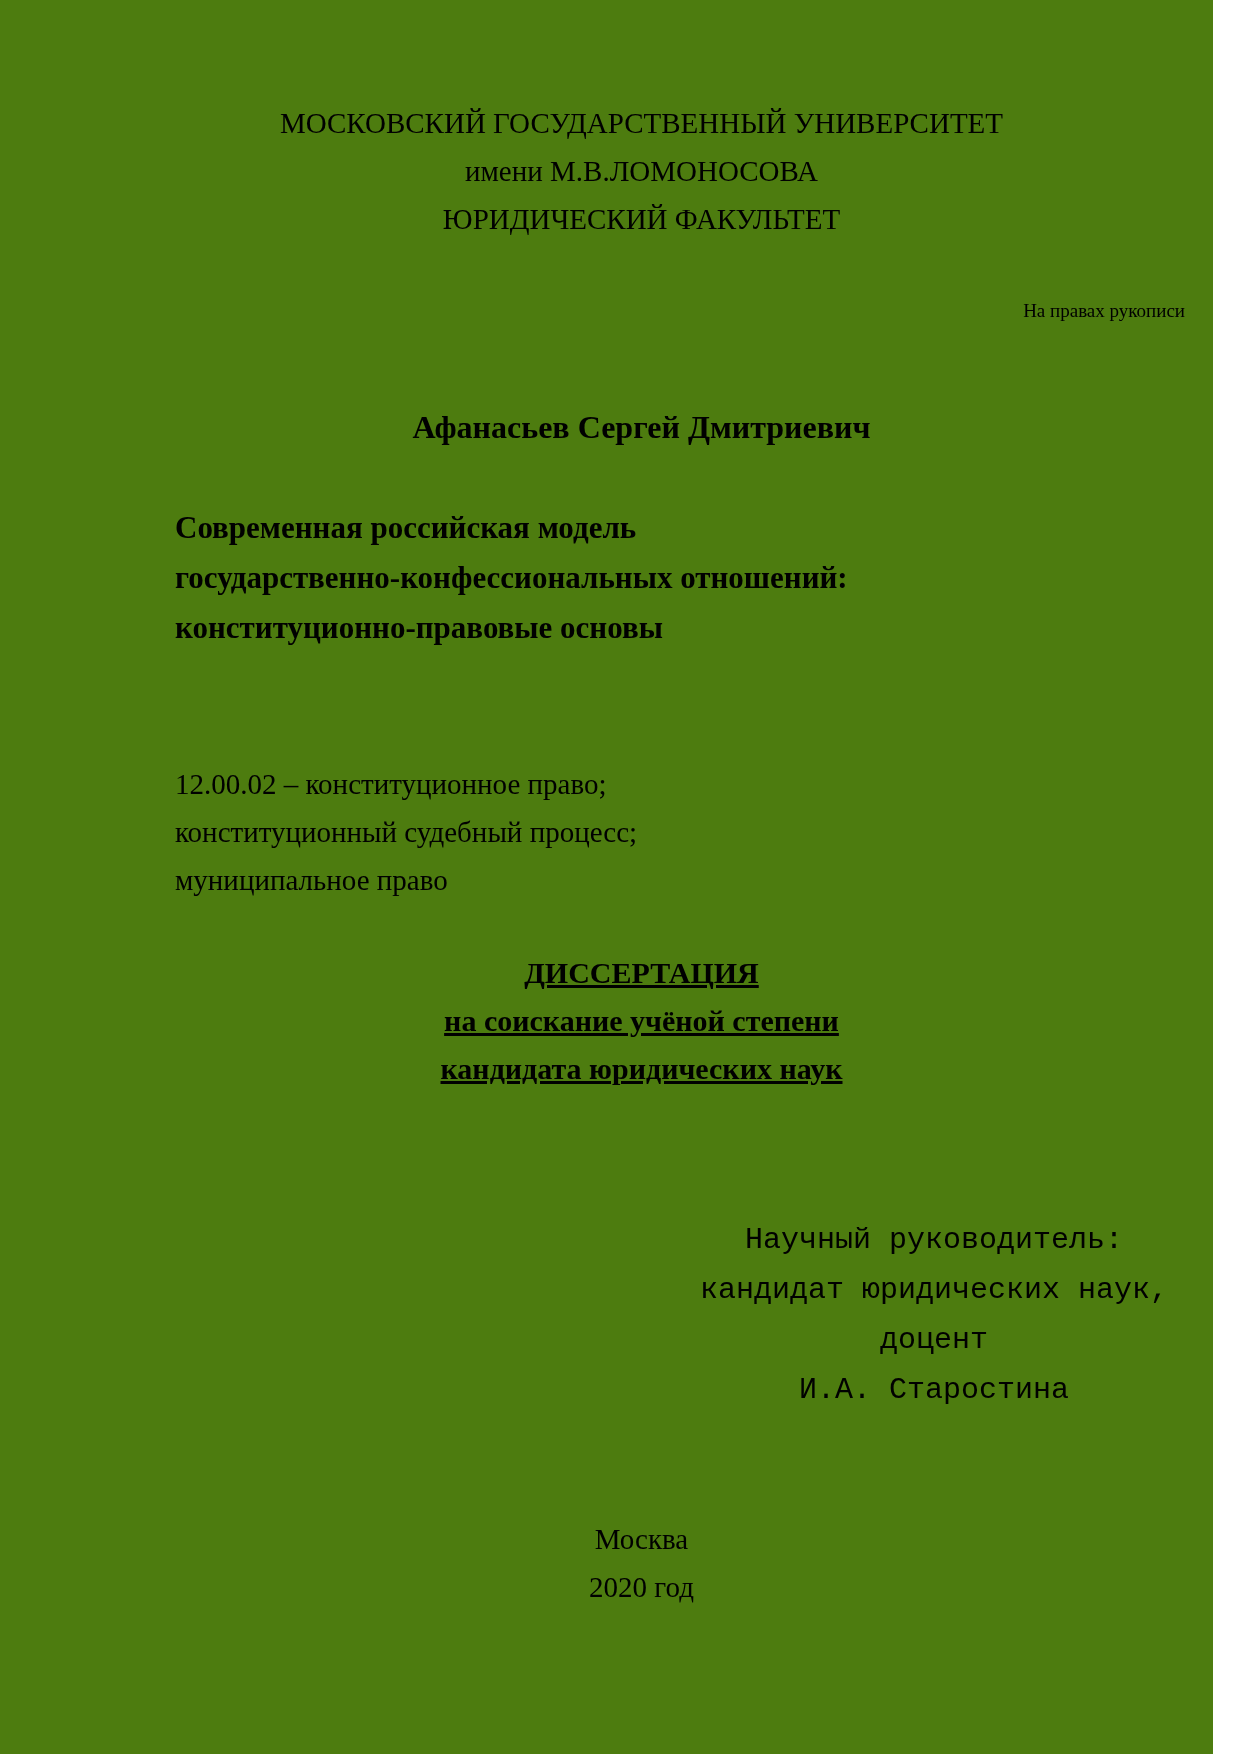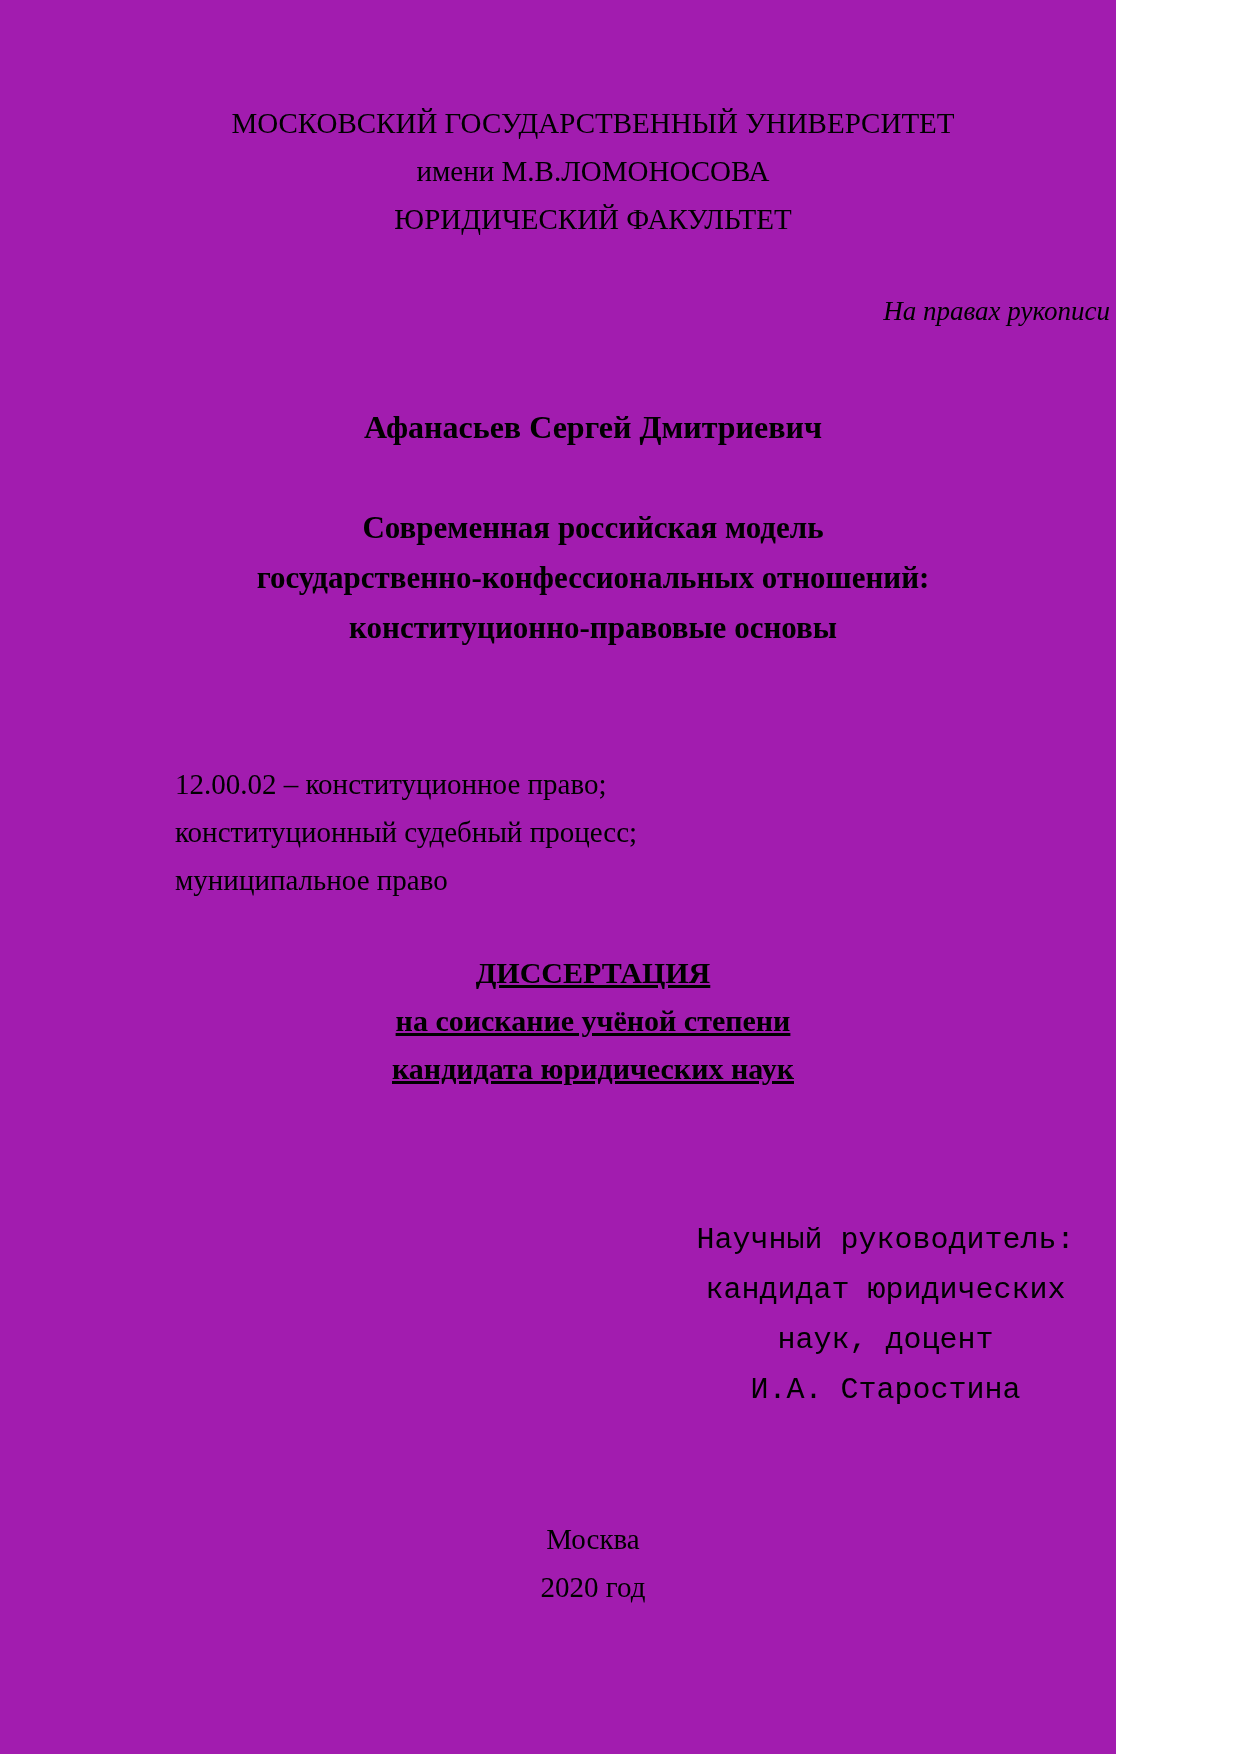--- a/index.html
+++ b/index.html
@@ -2,50 +2,48 @@
 <html><head>
 <meta charset="utf-8">
 <style>
   html, body {
     margin: 0;
     padding: 0;
     background: #ffffff;
   }
   .page {
     position: relative;
-    width: 1116px;
+    width: 1213px;
     height: 1754px;
-    background: #a21caf;
+    background: #4d7c0f;
     color: #000000;
     font-family: "Liberation Serif", serif;
     overflow: hidden;
   }
   .university {
     margin: 99px 105px 0 175px;
     text-align: center;
     font-size: 29px;
     line-height: 48px;
   }
   .manuscript {
-    margin: 44px 6px 0 0;
+    margin: 44px 28px 0 0;
     text-align: right;
-    font-style: italic;
-    font-size: 27px;
+    font-size: 19px;
     line-height: 48px;
   }
   .author {
     margin: 68px 105px 0 175px;
     text-align: center;
     font-weight: bold;
     font-size: 32px;
     line-height: 48px;
   }
   .title {
     margin: 52px 105px 0 175px;
-    text-align: center;
     font-weight: bold;
     font-size: 31px;
     line-height: 50px;
   }
   .specialty {
     margin: 107px 105px 0 175px;
     font-size: 29px;
     line-height: 48px;
   }
   .dissertation {

